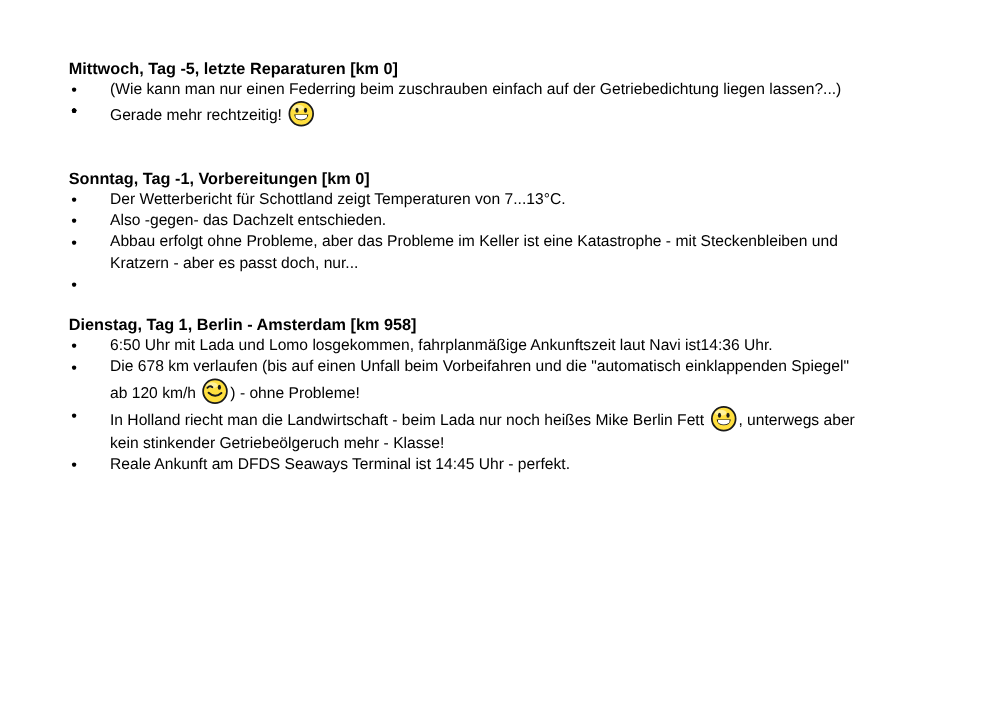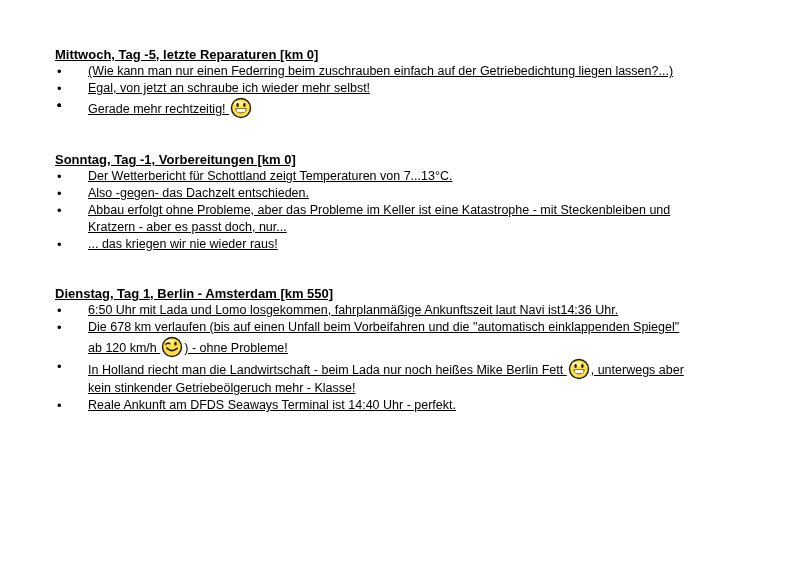--- a/index.html
+++ b/index.html
@@ -9,21 +9,20 @@
     background: #ffffff;
     color: #000000;
     font-family: "Liberation Sans", sans-serif;
     overflow: hidden;
   }
   .page {
     box-sizing: border-box;
     width: 804px;
     height: 570px;
     padding: 46px 30px 0 55px;
-    text-decoration: underline;
   }
   .entry { margin: 0 0 32px 0; }
   .entry:last-child { margin-bottom: 0; }
   .heading {
     margin: 0;
     font-size: 13px;
     font-weight: bold;
     line-height: 17px;
     white-space: pre-wrap;
   }
@@ -57,62 +56,62 @@
 </style>
 </head>
 <body>
 
 <div class="page">
   <div id="sections">
       <section class="entry">
         <h2 class="heading">Mittwoch, Tag -5, letzte Reparaturen [km 0]</h2>
         <ul class="items">
           <li class="item"><span class="bullet">•</span><span>(Wie kann man nur einen Federring beim zuschrauben einfach auf der Getriebedichtung liegen lassen?...)</span></li>
-          <li class="item"><span class="bullet">•</span><span>Egal, von jetzt an schraube ich wieder mehr selbst!</span></li>
+          <li class="item"><span class="bullet">•</span></li>
           <li class="item"><span class="bullet">•</span></li>
           <li class="item"><span class="bullet">•</span></li>
           <li class="item"><span class="bullet">•</span></li>
           <li class="item"><span class="bullet">•</span><span>Gerade mehr rechtzeitig! </span><span class="icon-wrap"><svg class="smiley" viewBox="0 0 22 22">
                 <circle cx="11" cy="11" r="9.5" fill="#ffdf3e" stroke="#1a1a1a" stroke-width="1.4"></circle>
                 <ellipse cx="8.6" cy="6.2" rx="4.6" ry="2.4" fill="#fff6b0" opacity="0.8"></ellipse>
                 <ellipse cx="7.6" cy="8.1" rx="1.25" ry="2" fill="#1a1a1a"></ellipse>
                 <ellipse cx="14.4" cy="8.1" rx="1.25" ry="2" fill="#1a1a1a"></ellipse>
                 <path d="M5.3 11.5 a5.8 5.8 0 0 0 11.4 0 z" fill="#1a1a1a"></path>
                 <path d="M6.4 11.9 h9.2 v1.3 a4.6 2.4 0 0 1 -9.2 0 z" fill="#ffffff"></path>
               </svg></span></li>
         </ul>
       </section>
       <section class="entry">
         <h2 class="heading">Sonntag, Tag -1, Vorbereitungen [km 0]</h2>
         <ul class="items">
           <li class="item"><span class="bullet">•</span><span>Der Wetterbericht für Schottland zeigt Temperaturen von 7...13°C.</span></li>
           <li class="item"><span class="bullet">•</span><span>Also -gegen- das Dachzelt entschieden.</span></li>
           <li class="item"><span class="bullet">•</span><span>Abbau erfolgt ohne Probleme, aber das Probleme im Keller ist eine Katastrophe - mit Steckenbleiben und
 Kratzern - aber es passt doch, nur...</span></li>
-          <li class="item"><span class="bullet">•</span><span>... das kriegen wir nie wieder raus!</span></li>
+          <li class="item"><span class="bullet">•</span></li>
         </ul>
       </section>
       <section class="entry">
-        <h2 class="heading">Dienstag, Tag 1, Berlin - Amsterdam [km 550]</h2>
+        <h2 class="heading">Dienstag, Tag 1, Berlin - Amsterdam [km 958]</h2>
         <ul class="items">
           <li class="item"><span class="bullet">•</span><span>6:50 Uhr mit Lada und Lomo losgekommen, fahrplanmäßige Ankunftszeit laut Navi ist14:36 Uhr.</span></li>
           <li class="item"><span class="bullet">•</span><span>Die 678 km verlaufen (bis auf einen Unfall beim Vorbeifahren und die "automatisch einklappenden Spiegel"
 ab 120 km/h </span><span class="icon-wrap"><svg class="smiley" viewBox="0 0 22 22">
                 <circle cx="11" cy="11" r="9.5" fill="#ffdf3e" stroke="#1a1a1a" stroke-width="1.4"></circle>
                 <ellipse cx="8.6" cy="6.2" rx="4.6" ry="2.4" fill="#fff6b0" opacity="0.8"></ellipse>
                 <path d="M4.9 8.3 q2 -2.2 4 -0.5" stroke="#1a1a1a" stroke-width="1.5" fill="none" stroke-linecap="round"></path>
                 <ellipse cx="14.5" cy="7.8" rx="1.25" ry="2" fill="#1a1a1a"></ellipse>
                 <path d="M5.9 12.2 q5.1 4.8 10.2 0.2" stroke="#1a1a1a" stroke-width="1.6" fill="none" stroke-linecap="round"></path>
               </svg></span><span>) - ohne Probleme!</span></li>
           <li class="item"><span class="bullet">•</span><span>In Holland riecht man die Landwirtschaft - beim Lada nur noch heißes Mike Berlin Fett </span><span class="icon-wrap"><svg class="smiley" viewBox="0 0 22 22">
                 <circle cx="11" cy="11" r="9.5" fill="#ffdf3e" stroke="#1a1a1a" stroke-width="1.4"></circle>
                 <ellipse cx="8.6" cy="6.2" rx="4.6" ry="2.4" fill="#fff6b0" opacity="0.8"></ellipse>
                 <ellipse cx="7.6" cy="8.1" rx="1.25" ry="2" fill="#1a1a1a"></ellipse>
                 <ellipse cx="14.4" cy="8.1" rx="1.25" ry="2" fill="#1a1a1a"></ellipse>
                 <path d="M5.3 11.5 a5.8 5.8 0 0 0 11.4 0 z" fill="#1a1a1a"></path>
                 <path d="M6.4 11.9 h9.2 v1.3 a4.6 2.4 0 0 1 -9.2 0 z" fill="#ffffff"></path>
               </svg></span><span>, unterwegs aber
 kein stinkender Getriebeölgeruch mehr - Klasse!</span></li>
-          <li class="item"><span class="bullet">•</span><span>Reale Ankunft am DFDS Seaways Terminal ist 14:40 Uhr - perfekt.</span></li>
+          <li class="item"><span class="bullet">•</span><span>Reale Ankunft am DFDS Seaways Terminal ist 14:45 Uhr - perfekt.</span></li>
         </ul>
       </section>
     </div>
 </div>
 
 </body></html>

